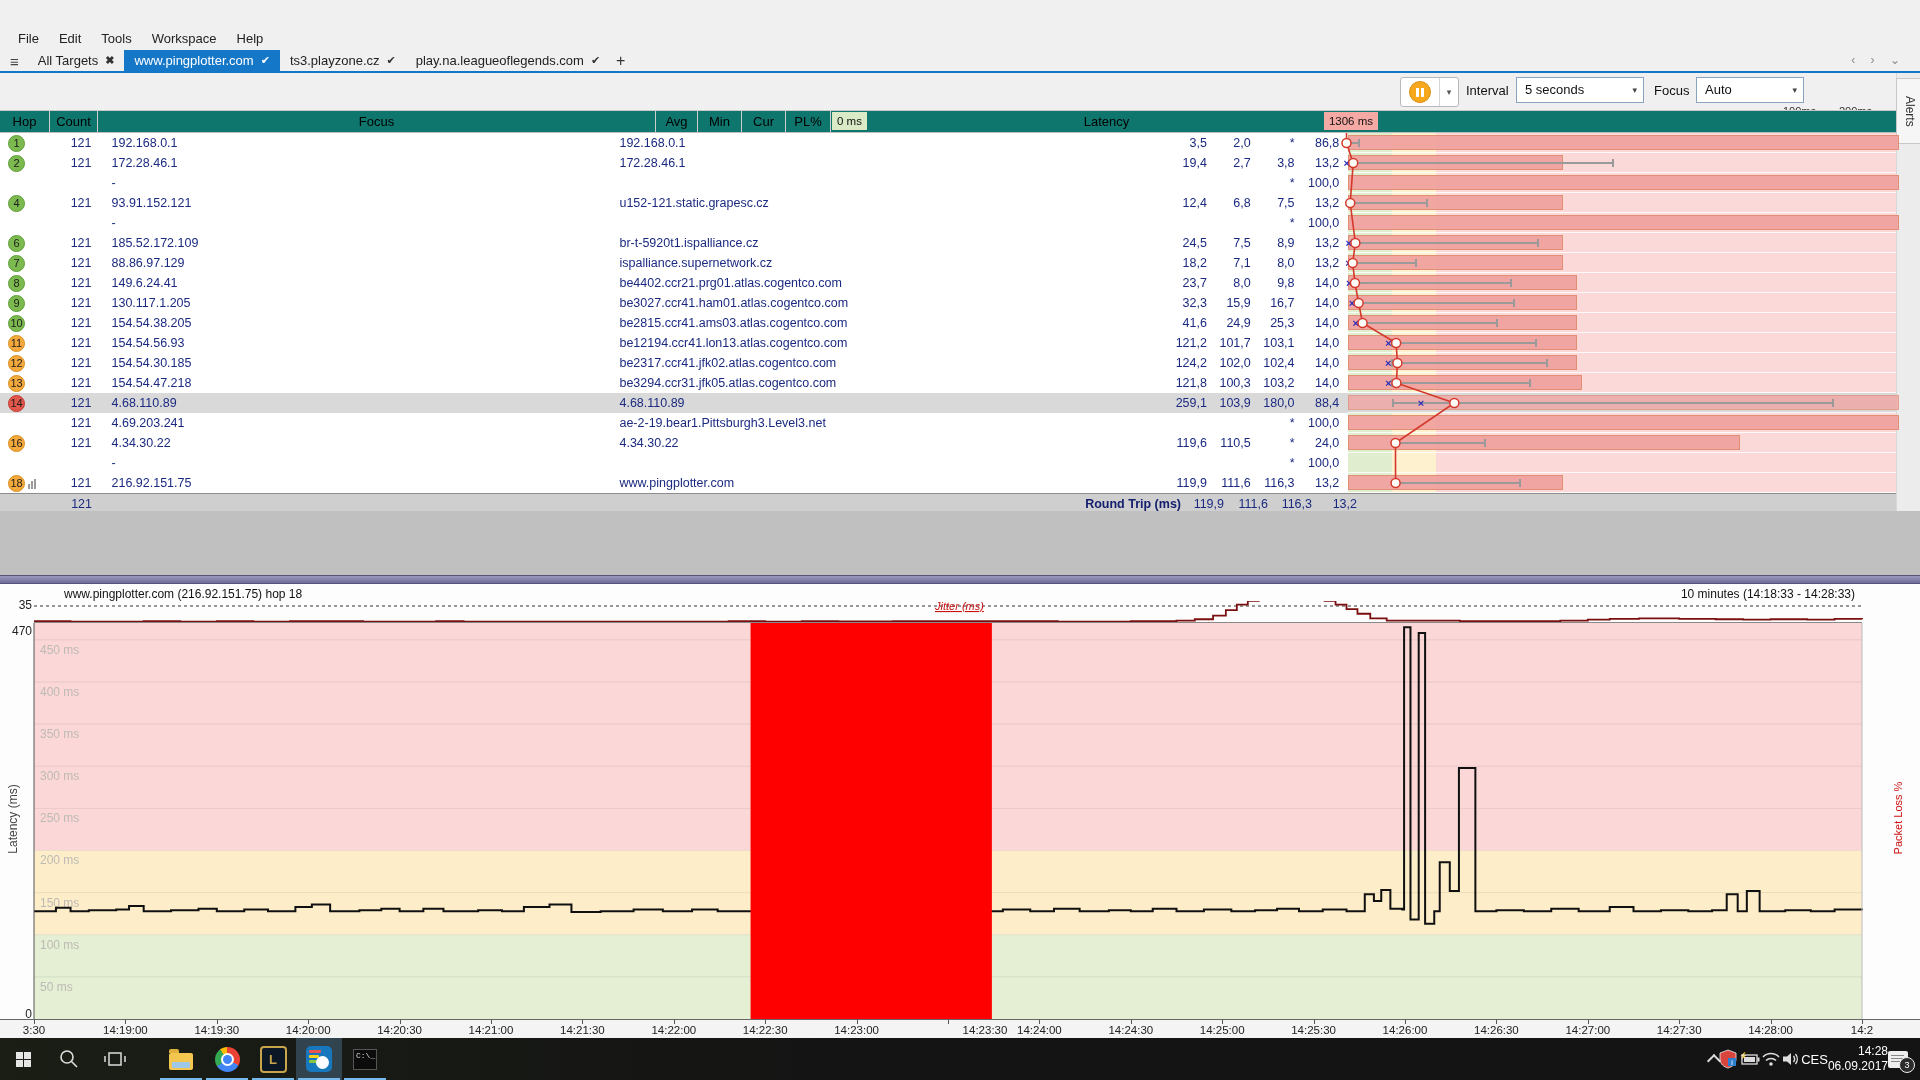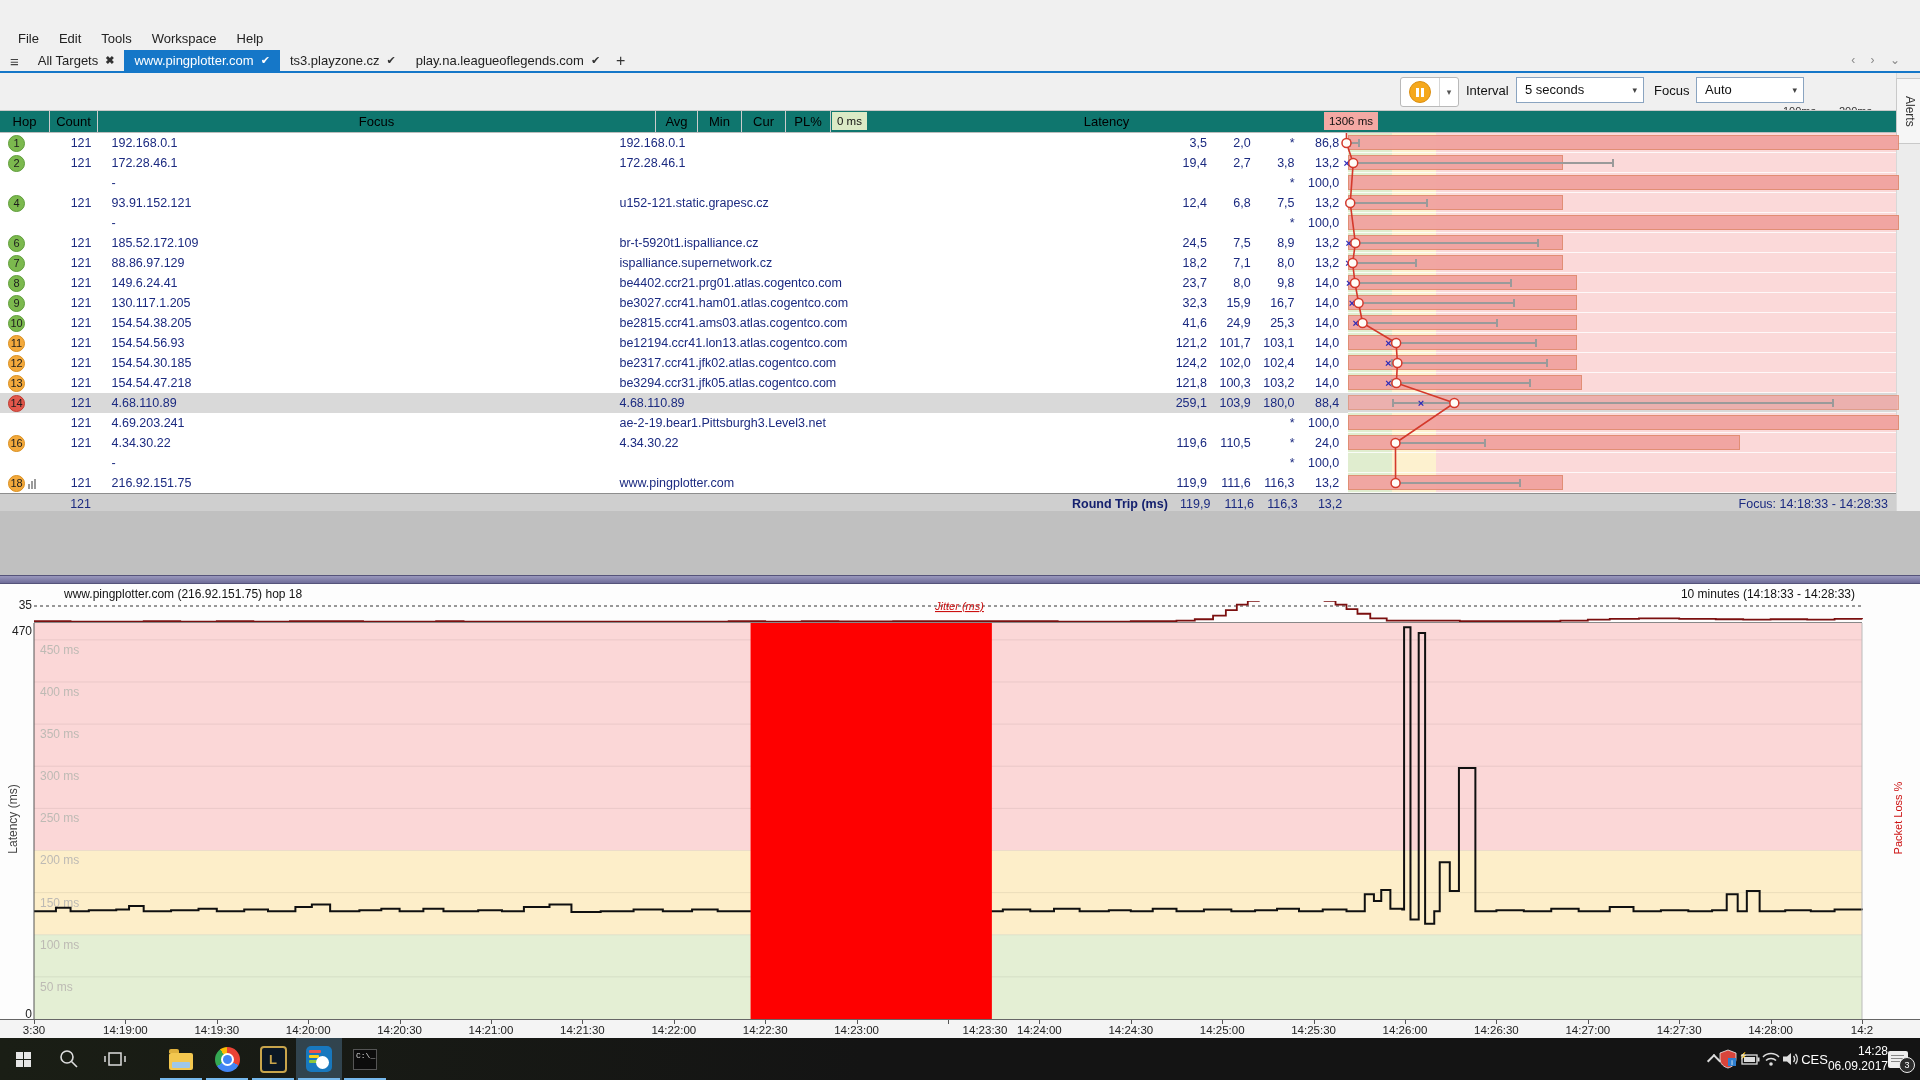--- a/index.html
+++ b/index.html
@@ -542,21 +542,20 @@
       </div>
     <div class="summary">
       <div class="c-hop"></div>
       <div class="c-count">121</div>
       <div class="c-ip"></div>
       <div class="c-name">Round Trip (ms)</div>
       <div class="c-num c-avg">119,9</div>
       <div class="c-num c-min">111,6</div>
       <div class="c-num c-cur">116,3</div>
       <div class="c-num c-pl">13,2</div>
-      <div class="c-lat" style="text-align:right;line-height:20px;padding-right:8px;">Focus: 14:18:33 - 14:28:33</div>
     </div>
   </div>
 
   <div class="graygap"></div>
   <div class="splitter"></div>
 
   <div class="tl-panel">
     <div class="tl-header">
       <span style="position:absolute;left:64px;top:3px;">www.pingplotter.com (216.92.151.75) hop 18</span>
       <span style="position:absolute;right:65px;top:3px;">10 minutes (14:18:33 - 14:28:33)</span>

